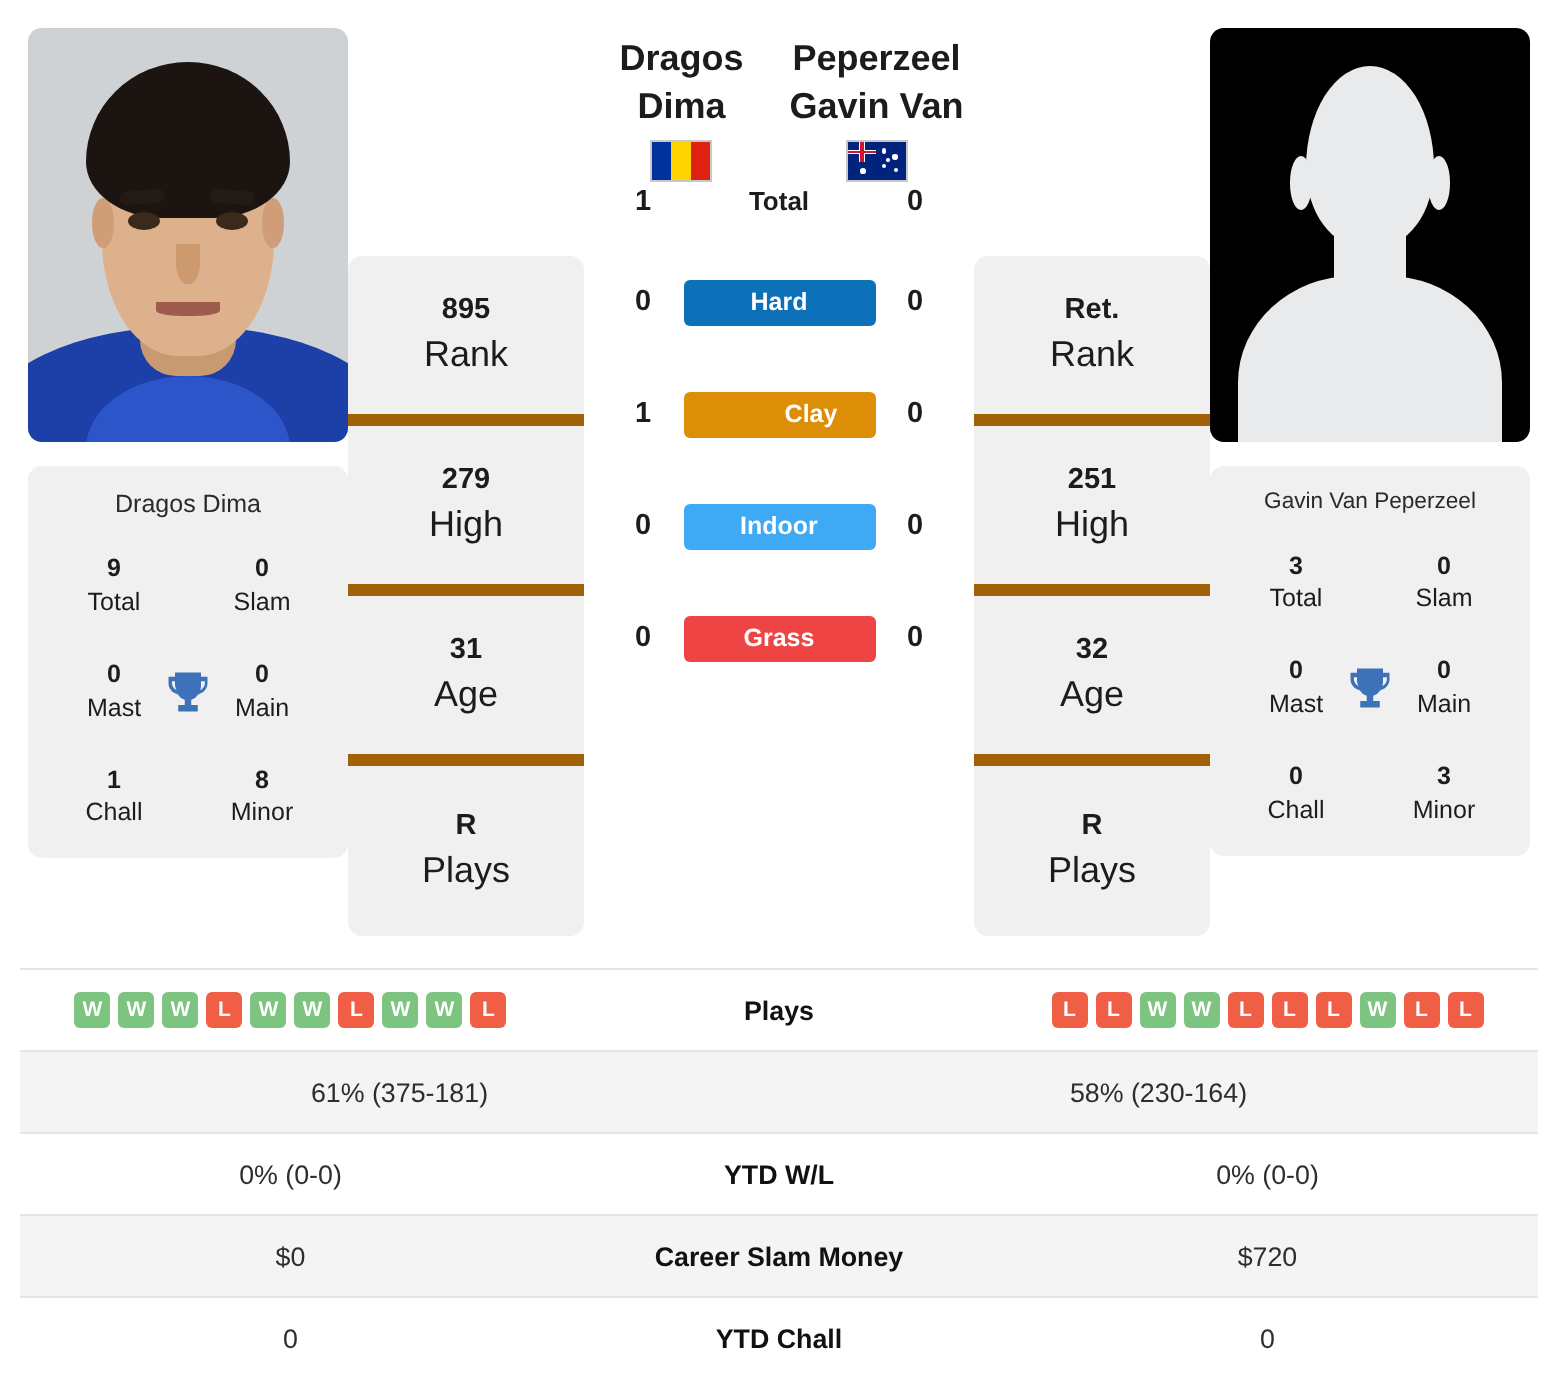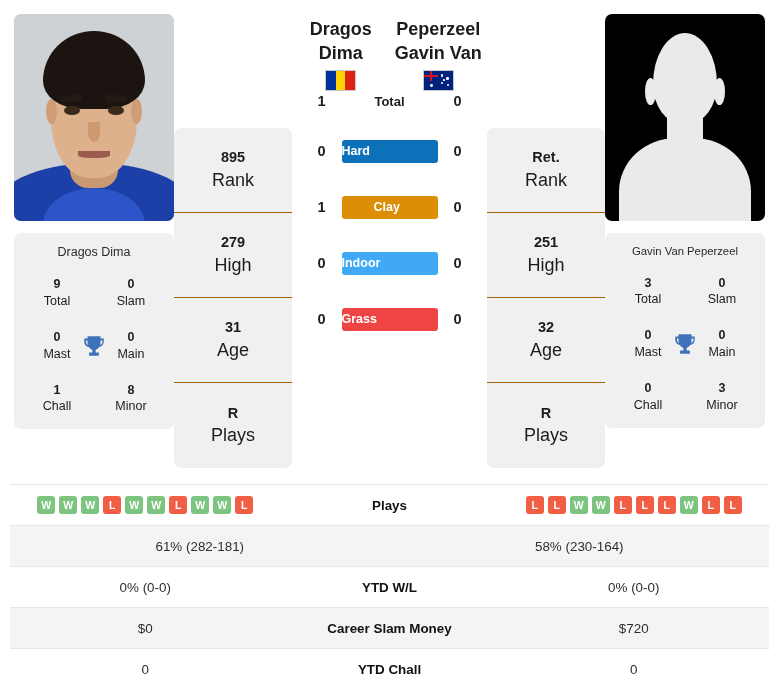--- a/index.html
+++ b/index.html
@@ -114,21 +114,21 @@
     background: #f0f0f0;
     border-radius: 7px;
     margin-top: 114px;
     overflow: hidden;
   }
   .stat-card.right { margin-left: 0; }
   .stat-row {
     height: 85px;
     display: flex; flex-direction: column;
     align-items: center; justify-content: center;
-    border-bottom: 1px solid #a16207;
+    border-bottom: 6px solid #a16207;
   }
   .stat-row:last-child { border-bottom: none; }
   .stat-val { font-size: 14.5px; font-weight: bold; line-height: 1.4; }
   .stat-lab { font-size: 18px; line-height: 1.4; }
 
   
   .h2h { flex: 1 1 auto; position: relative; padding-top: 4px; }
   .h2h-name {
     font-size: 18px; font-weight: bold; text-align: center;
     line-height: 1.32; min-height: 52px;
@@ -167,21 +167,21 @@
   }
   .h2h-score {
     width: 40px; text-align: center;
     font-size: 14.5px; font-weight: bold;
   }
   .h2h-mid { width: 96px; text-align: center; }
   .h2h-mid .plain { font-size: 13px; font-weight: bold; }
   .surf-badge {
     display: block; width: 96px; height: 23px; line-height: 23px;
     border-radius: 3px; color: #ffffff;
-    font-size: 12.5px; font-weight: bold; text-align: left;
+    font-size: 12.5px; font-weight: bold; text-align: center;
   }
 
   
   .table { position: absolute; left: 10px; top: 484px; width: 759px; }
   .trow {
     display: flex; align-items: center;
     height: 41px;
     border-top: 1px solid #e6e6e6;
   }
   .trow.alt { background: #f4f4f4; }
@@ -439,21 +439,21 @@
             <span class="fb l">L</span>
             <span class="fb l">L</span>
             <span class="fb w">W</span>
             <span class="fb l">L</span>
             <span class="fb l">L</span>
           </div>
       </div>
     </div>
 
     <div class="trow alt">
-      <div class="tcell">61% (282-181)</div>
+      <div class="tcell">61% (375-181)</div>
       <div class="tcell">58% (230-164)</div>
     </div>
 
     <div class="trow">
       <div class="tcell">0% (0-0)</div>
       <div class="tcell mid">YTD W/L</div>
       <div class="tcell">0% (0-0)</div>
     </div>
 
     <div class="trow alt">

